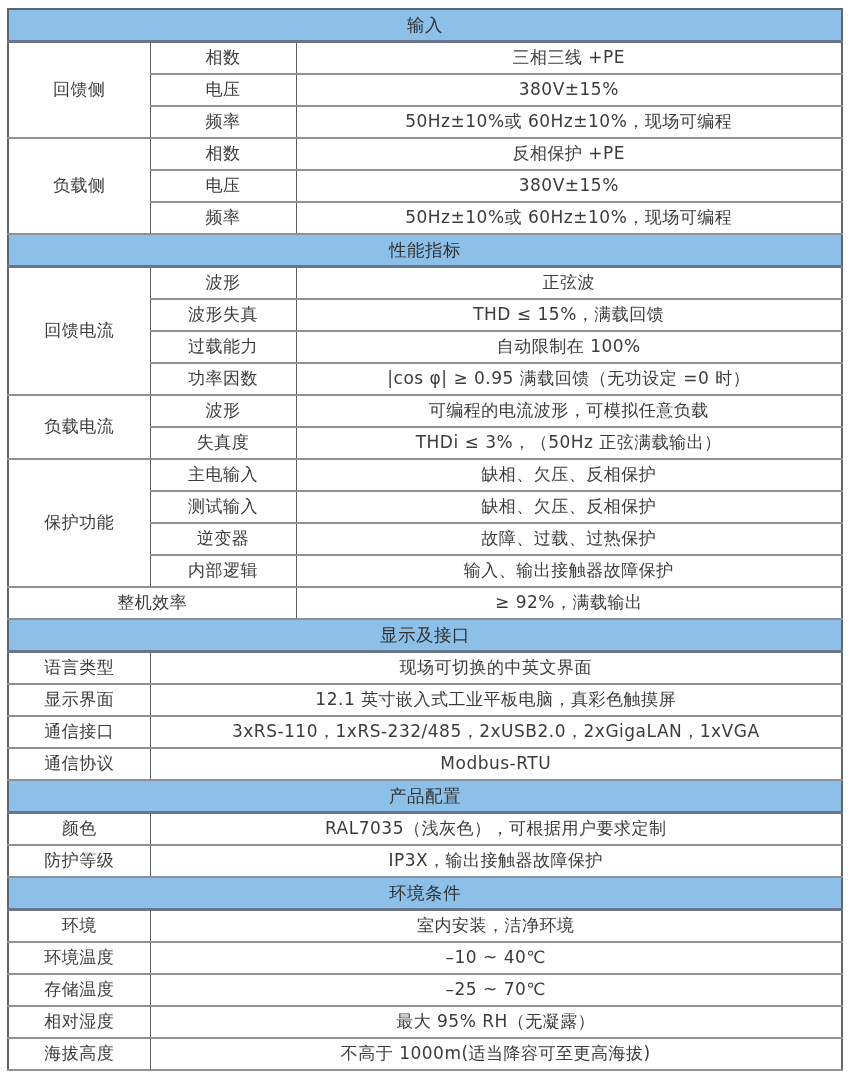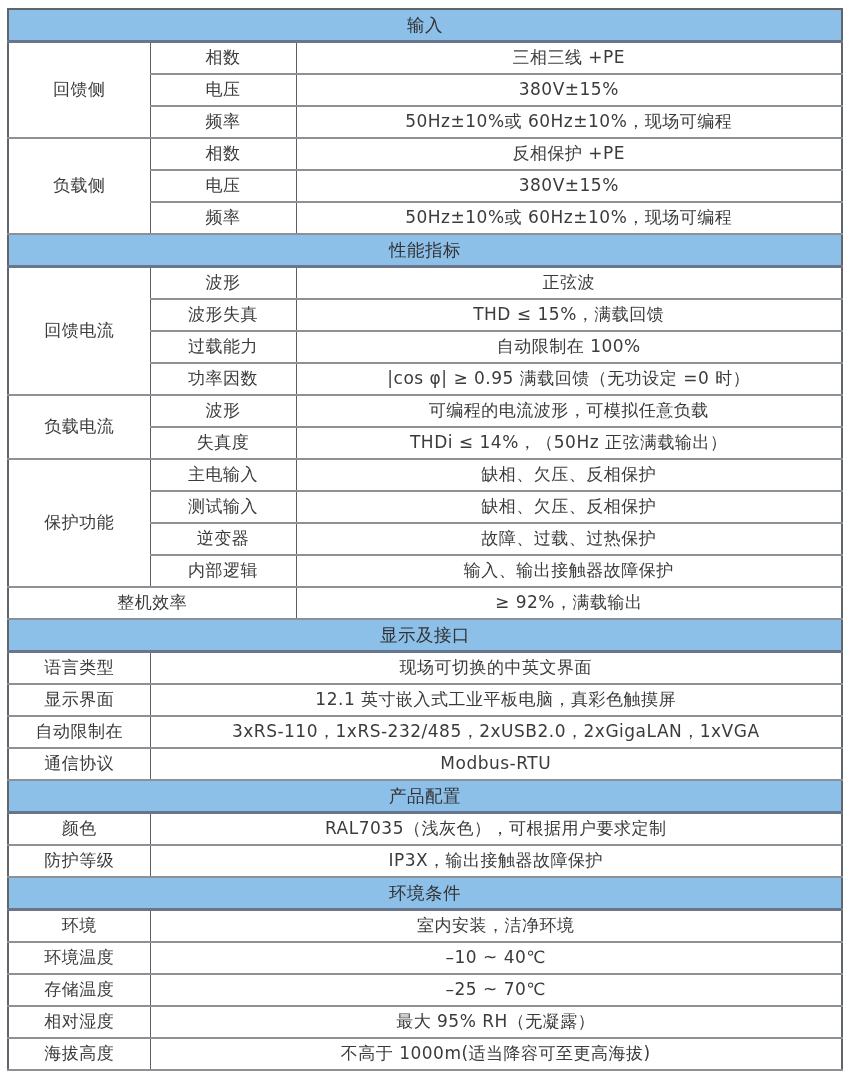--- a/index.html
+++ b/index.html
@@ -117,21 +117,21 @@
             <td class="row-label">功率因数</td>
             <td class="value">|cos φ| ≥ 0.95 满载回馈（无功设定 =0 时）</td>
           </tr>
           <tr>
             <td rowspan="2" class="group-label">负载电流</td>
             <td class="attr-label">波形</td>
             <td class="value">可编程的电流波形，可模拟任意负载</td>
           </tr>
           <tr>
             <td class="row-label">失真度</td>
-            <td class="value">THDi ≤ 14%，（50Hz 正弦满载输出）</td>
+            <td class="value">THDi ≤ 3%，（50Hz 正弦满载输出）</td>
           </tr>
           <tr>
             <td rowspan="4" class="group-label">保护功能</td>
             <td class="attr-label">主电输入</td>
             <td class="value">缺相、欠压、反相保护</td>
           </tr>
           <tr>
             <td class="row-label">测试输入</td>
             <td class="value">缺相、欠压、反相保护</td>
           </tr>
@@ -152,21 +152,21 @@
           </tr>
           <tr>
             <td class="row-label">语言类型</td>
             <td colspan="2" class="value">现场可切换的中英文界面</td>
           </tr>
           <tr>
             <td class="row-label">显示界面</td>
             <td colspan="2" class="value">12.1 英寸嵌入式工业平板电脑，真彩色触摸屏</td>
           </tr>
           <tr>
-            <td class="row-label">自动限制在</td>
+            <td class="row-label">通信接口</td>
             <td colspan="2" class="value">3xRS-110，1xRS-232/485，2xUSB2.0，2xGigaLAN，1xVGA</td>
           </tr>
           <tr>
             <td class="row-label">通信协议</td>
             <td colspan="2" class="value">Modbus-RTU</td>
           </tr>
           <tr>
             <td colspan="3" class="section">产品配置</td>
           </tr>
           <tr>

